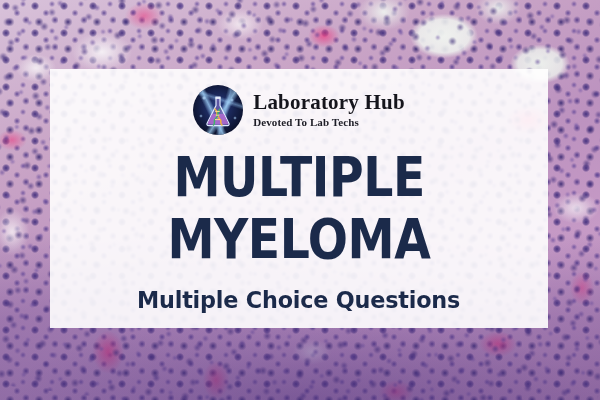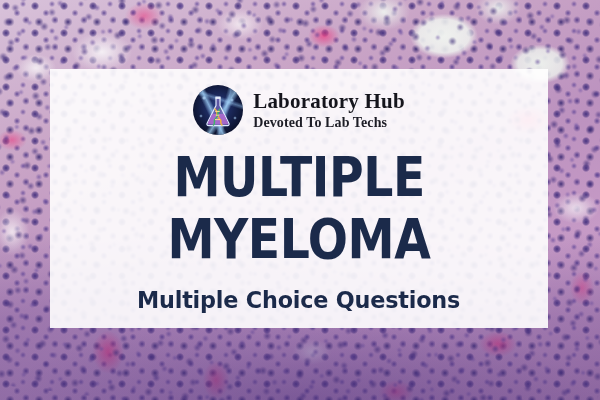--- a/index.html
+++ b/index.html
@@ -135,21 +135,21 @@
   .brand-name {
     font-family: "Liberation Serif", serif;
     font-weight: bold;
     font-size: 21px;
     color: #15151c;
     letter-spacing: .2px;
   }
   .brand-tag {
     font-family: "Liberation Serif", serif;
     font-weight: bold;
-    font-size: 14px;
+    font-size: 11px;
     color: #1d1d26;
     margin-top: 4px;
     letter-spacing: .1px;
   }
 
   .headline {
     font-family: "DejaVu Sans", sans-serif;
     font-weight: bold;
     font-size: 55px;
     line-height: .98;

